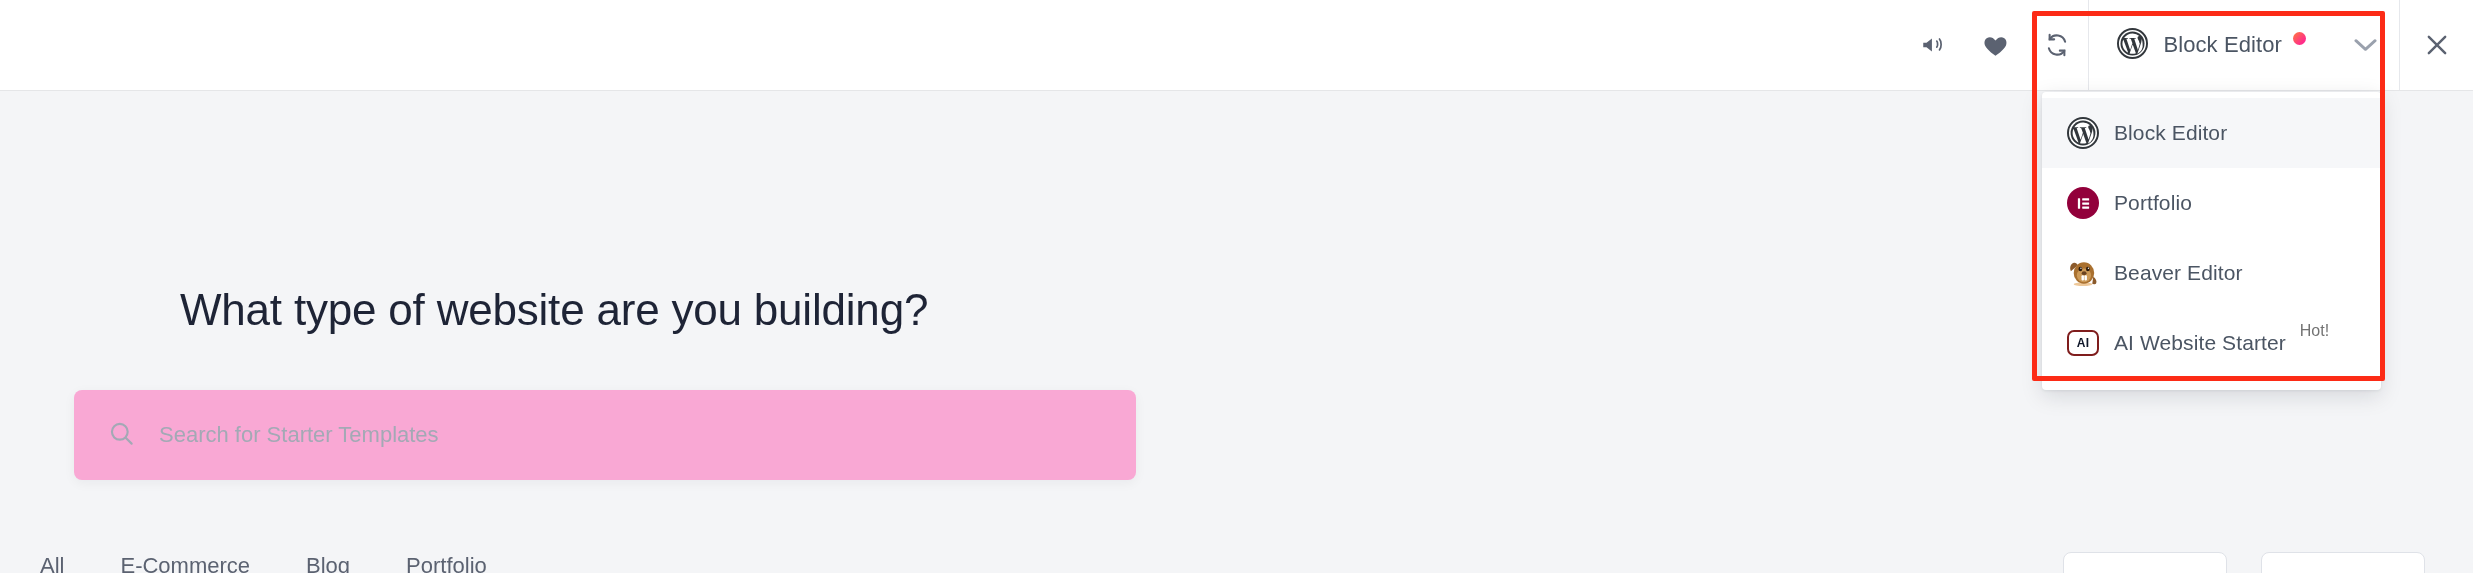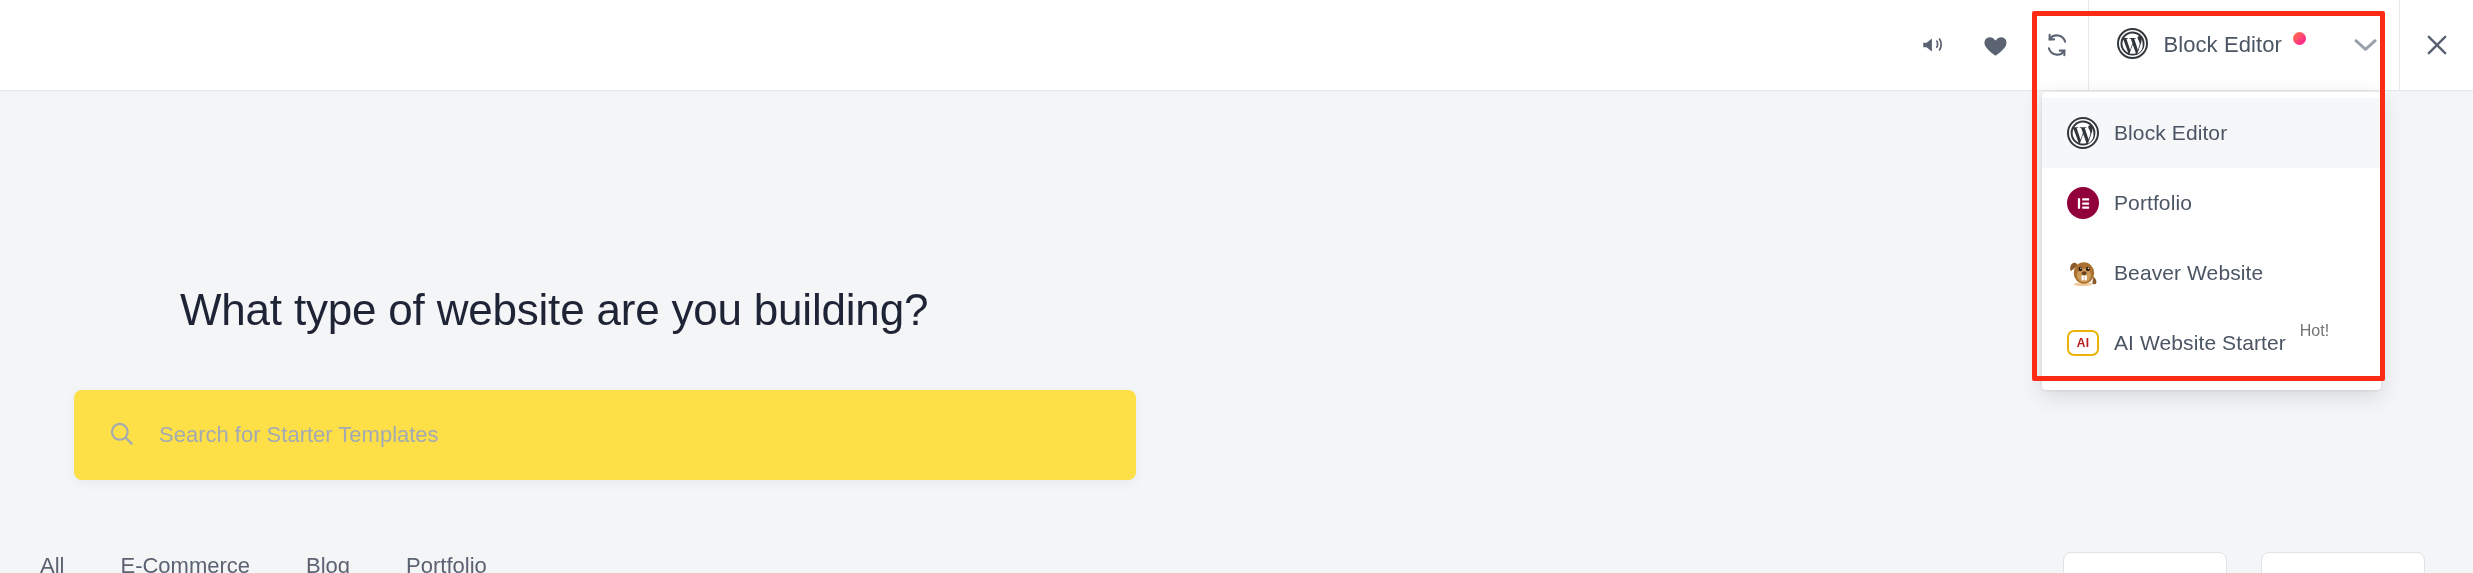--- a/index.html
+++ b/index.html
@@ -149,25 +149,25 @@
   .elementor-badge {
     width: 32px; height: 32px;
     border-radius: 50%;
     background: #92003b;
     display: flex; align-items: center; justify-content: center;
   }
   
   .ai-badge {
     width: 32px; height: 26px;
     border-radius: 7px;
-    border: 2px solid #eab308;
+    border: 2px solid #7f1d1d;
     display: flex; align-items: center; justify-content: center;
     font-size: 12px;
     font-weight: bold;
-    color: #b91c1c;
+    color: #0f172a;
     letter-spacing: 0.3px;
     box-sizing: border-box;
   }
 
   
   #annotation-box {
     position: absolute;
     left: 2032px;
     top: 11px;
     width: 353px;
@@ -198,21 +198,21 @@
     letter-spacing: -0.2px;
     margin: 0;
     white-space: nowrap;
   }
   #search-wrap {
     position: absolute;
     left: 74px;
     top: 300px;
     width: 1062px;
     height: 90px;
-    background: #fde047;
+    background: #f9a8d4;
     border-radius: 8px;
     box-shadow: 0 3px 12px rgba(16,24,40,0.05);
     display: flex;
     align-items: center;
     padding: 0 34px;
     box-sizing: border-box;
   }
   #search-input {
     border: none;
     outline: none;
@@ -368,21 +368,21 @@
         <ellipse cx="13.2" cy="10.6" rx="2" ry="2.4" fill="#2b1a0c"></ellipse>
         <ellipse cx="21.2" cy="10.6" rx="2" ry="2.4" fill="#2b1a0c"></ellipse>
         <circle cx="13.8" cy="9.9" r="0.7" fill="#ffffff"></circle>
         <circle cx="21.8" cy="9.9" r="0.7" fill="#ffffff"></circle>
         <ellipse cx="17.2" cy="15.2" rx="2.6" ry="2" fill="#6b4320"></ellipse>
         <rect x="14.4" y="17.4" width="2.6" height="5.6" rx="1.1" fill="#ffffff"></rect>
         <rect x="17.6" y="17.4" width="2.6" height="5.6" rx="1.1" fill="#ffffff"></rect>
         <path d="M27 19c2.5 1.5 4 4.6 3.2 6.6-.7 1.7-2.8 1.9-4.3 1z" fill="#8b5a2b"></path>
       </svg>
     </span>
-    <span class="dd-label">Beaver Website</span>
+    <span class="dd-label">Beaver Editor</span>
   </div>
 
   <div class="dd-item">
     <span class="dd-icon">
       <span class="ai-badge">AI</span>
     </span>
     <span class="dd-label">AI Website Starter</span>
     <span class="dd-badge">Hot!</span>
   </div>
 

